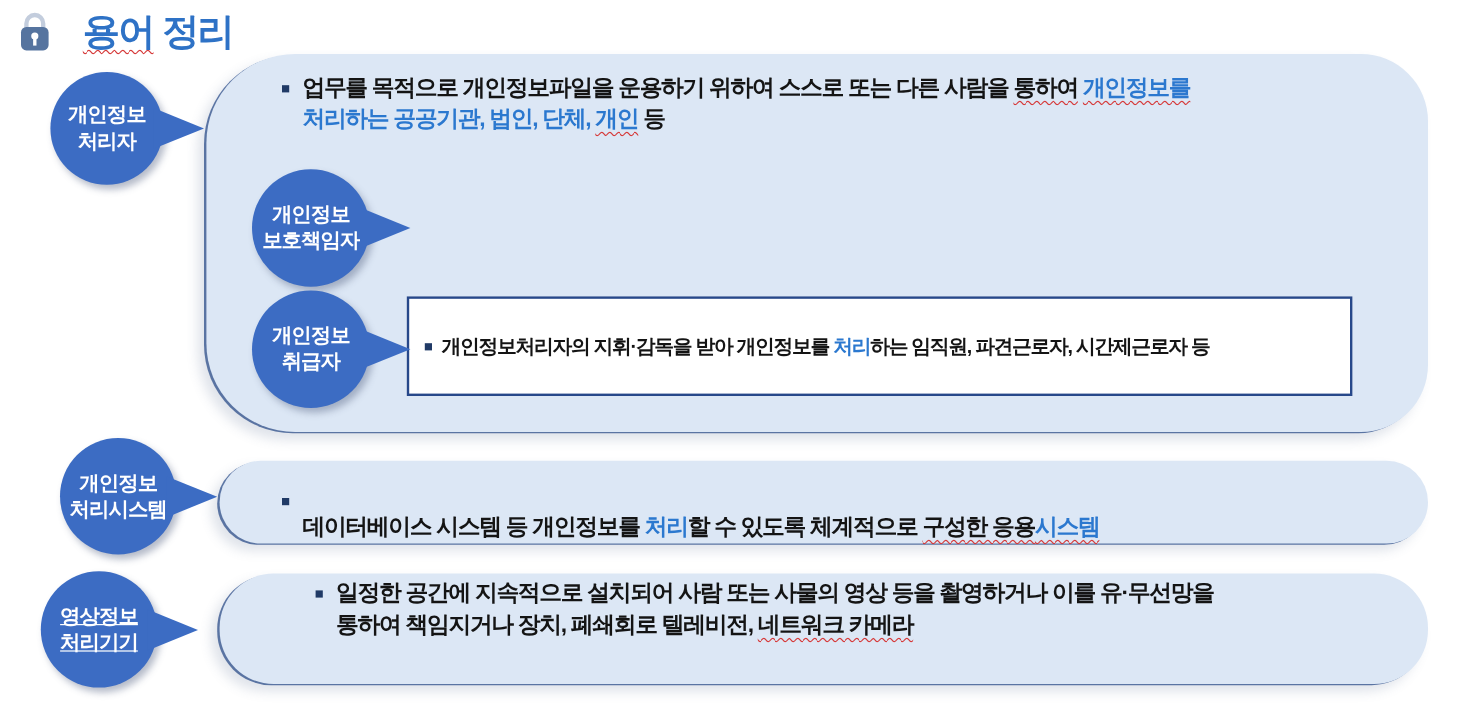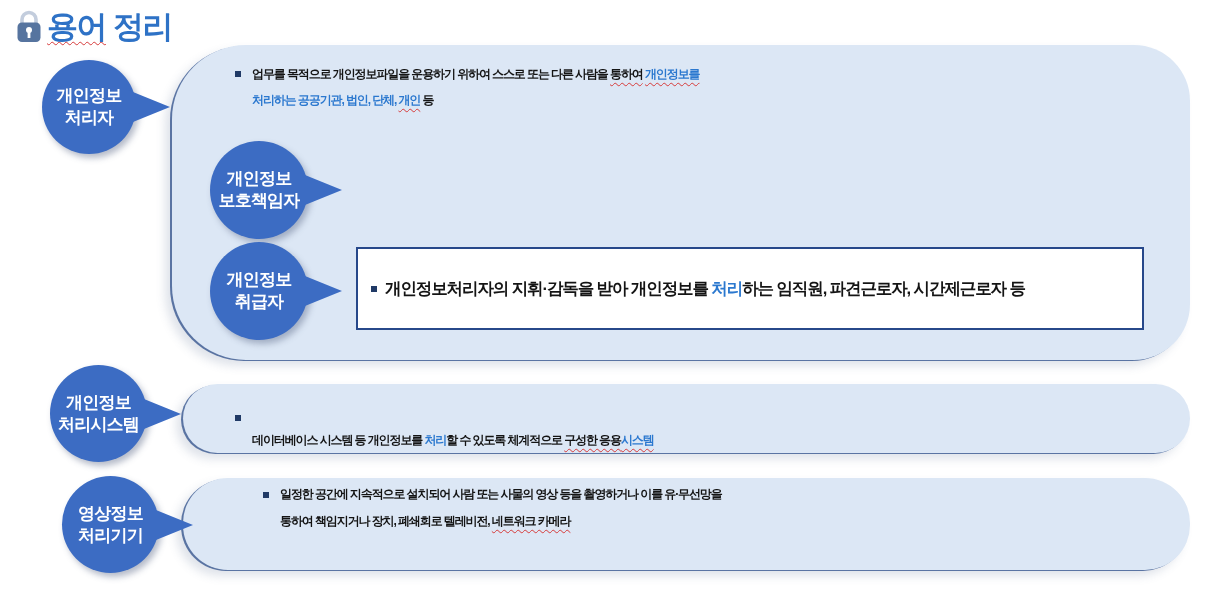--- a/index.html
+++ b/index.html
@@ -1,60 +1,60 @@
 <!DOCTYPE html>
 <html style="--title: #2e72c6; --accent: #2b78cf; --panel: #dce7f5; --bubble: #3c6cc3; --border: #27488a; --bulletc: #203a66;"><head>
 <meta charset="utf-8">
 <style>
   html,body{margin:0;padding:0;background:#fff;}
   #stage{
     position:relative;width:1214px;height:603px;background:#ffffff;
     font-family:"Liberation Sans","DejaVu Sans",sans-serif;overflow:hidden;
   }
   
-  .title-row{position:absolute;left:14px;top:6px;display:flex;align-items:center;gap:3px;z-index:4;}
+  .title-row{position:absolute;left:14px;top:6px;display:flex;align-items:center;gap:25px;z-index:4;}
   .title-text{font-size:31px;font-weight:800;color:var(--title);letter-spacing:-1.5px;white-space:nowrap;}
   
   .panel{
     position:absolute;background:var(--panel);z-index:1;
     box-shadow:-2px 1px 0 rgba(44,77,138,.75), -7px 6px 10px rgba(80,100,140,.18);
   }
   #panel1{left:172px;top:45px;width:1018px;height:315px;border-radius:74px 56px 56px 74px;}
   #panel4{left:183px;top:384px;width:1007px;height:69px;border-radius:36px;}
   #panel5{left:183px;top:478px;width:1007px;height:92px;border-radius:45px;}
   
   .defbox{
     position:absolute;background:#ffffff;border:2px solid var(--border);
     display:flex;align-items:center;z-index:2;
   }
   #box2{left:347px;top:147px;width:784px;height:78px;}
-  #box3{left:356px;top:247px;width:784px;height:79px;}
+  #box3{left:339px;top:247px;width:784px;height:79px;}
   .def-inner{position:relative;padding-left:27px;padding-right:12px;}
   .defbox .bullet{position:absolute;left:13px;top:50%;transform:translateY(-50%);}
   
   .bubble{
     position:absolute;border-radius:50%;background:var(--bubble);color:#fff;
     display:flex;flex-direction:column;align-items:center;justify-content:center;
     text-align:center;font-weight:800;z-index:3;
     box-shadow:3px 4px 6px rgba(90,105,135,.45);
   }
   .bubble .bl{font-size:17px;line-height:22px;letter-spacing:-0.8px;white-space:nowrap;}
   .bubble::after{
     content:"";position:absolute;left:100%;top:50%;margin-left:-8px;
     transform:translateY(-50%);
     border:17px solid transparent;border-left:42px solid var(--bubble);
   }
   #bubble1{left:42px;top:60px;width:94px;height:94px;}
   #bubble2{left:210px;top:141px;width:98px;height:98px;}
   #bubble3{left:210px;top:242px;width:98px;height:98px;}
   #bubble4{left:50px;top:365px;width:97px;height:97px;}
-  #bubble5{left:62px;top:476px;width:97px;height:97px;}
+  #bubble5{left:34px;top:476px;width:97px;height:97px;text-decoration:underline;}
   
   .def{
-    position:absolute;font-weight:700;color:#141414;font-size:12px;
+    position:absolute;font-weight:700;color:#141414;font-size:19px;
     letter-spacing:-1.1px;line-height:26px;z-index:2;white-space:nowrap;
   }
   .def-inner{font-weight:700;color:#141414;font-size:16.5px;letter-spacing:-1.1px;white-space:nowrap;}
   #def1{left:252px;top:61px;}
   #def1 .bullet{position:absolute;left:-17px;top:10px;}
   #def4{left:252px;top:384px;height:69px;display:flex;align-items:flex-end;}
   #def4 .bullet{position:absolute;left:-17px;top:31px;}
   #def5{left:252px;top:481px;line-height:27px;margin-left:28px;}
   #def5 .bullet{position:absolute;left:-17px;top:11px;}
   .bullet{width:6px;height:6px;background:var(--bulletc);display:block;}

